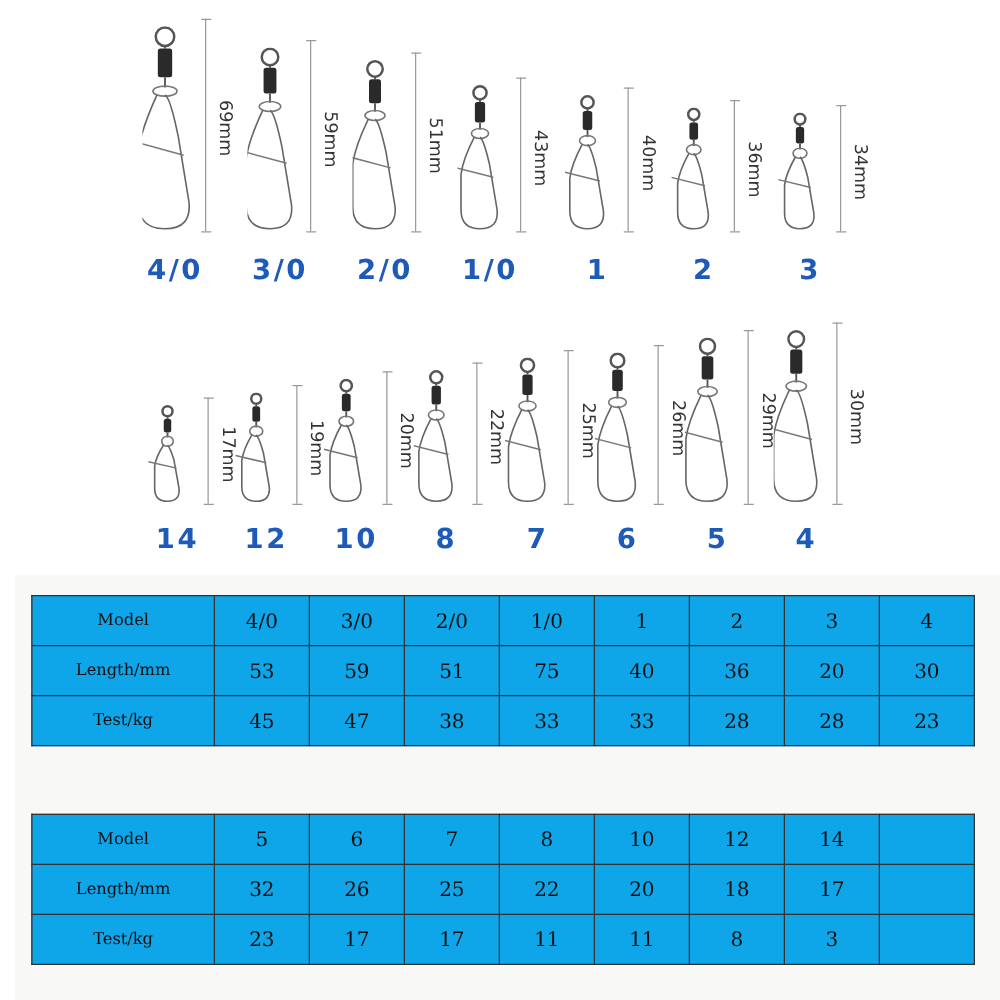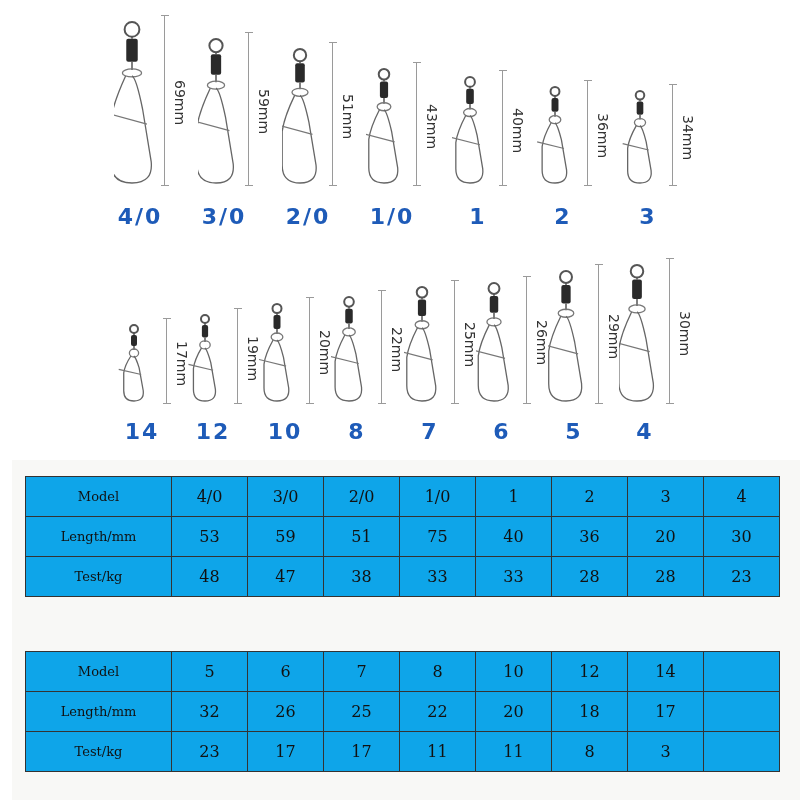--- a/index.html
+++ b/index.html
@@ -314,21 +314,21 @@
         <td class="val">59</td>
         <td class="val">51</td>
         <td class="val">75</td>
         <td class="val">40</td>
         <td class="val">36</td>
         <td class="val">20</td>
         <td class="val">30</td>
       </tr>
       <tr>
         <td class="head">Test/kg</td>
-        <td class="val">48</td>
+        <td class="val">45</td>
         <td class="val">47</td>
         <td class="val">38</td>
         <td class="val">33</td>
         <td class="val">33</td>
         <td class="val">28</td>
         <td class="val">28</td>
         <td class="val">23</td>
       </tr>
     </tbody>
 </table>

